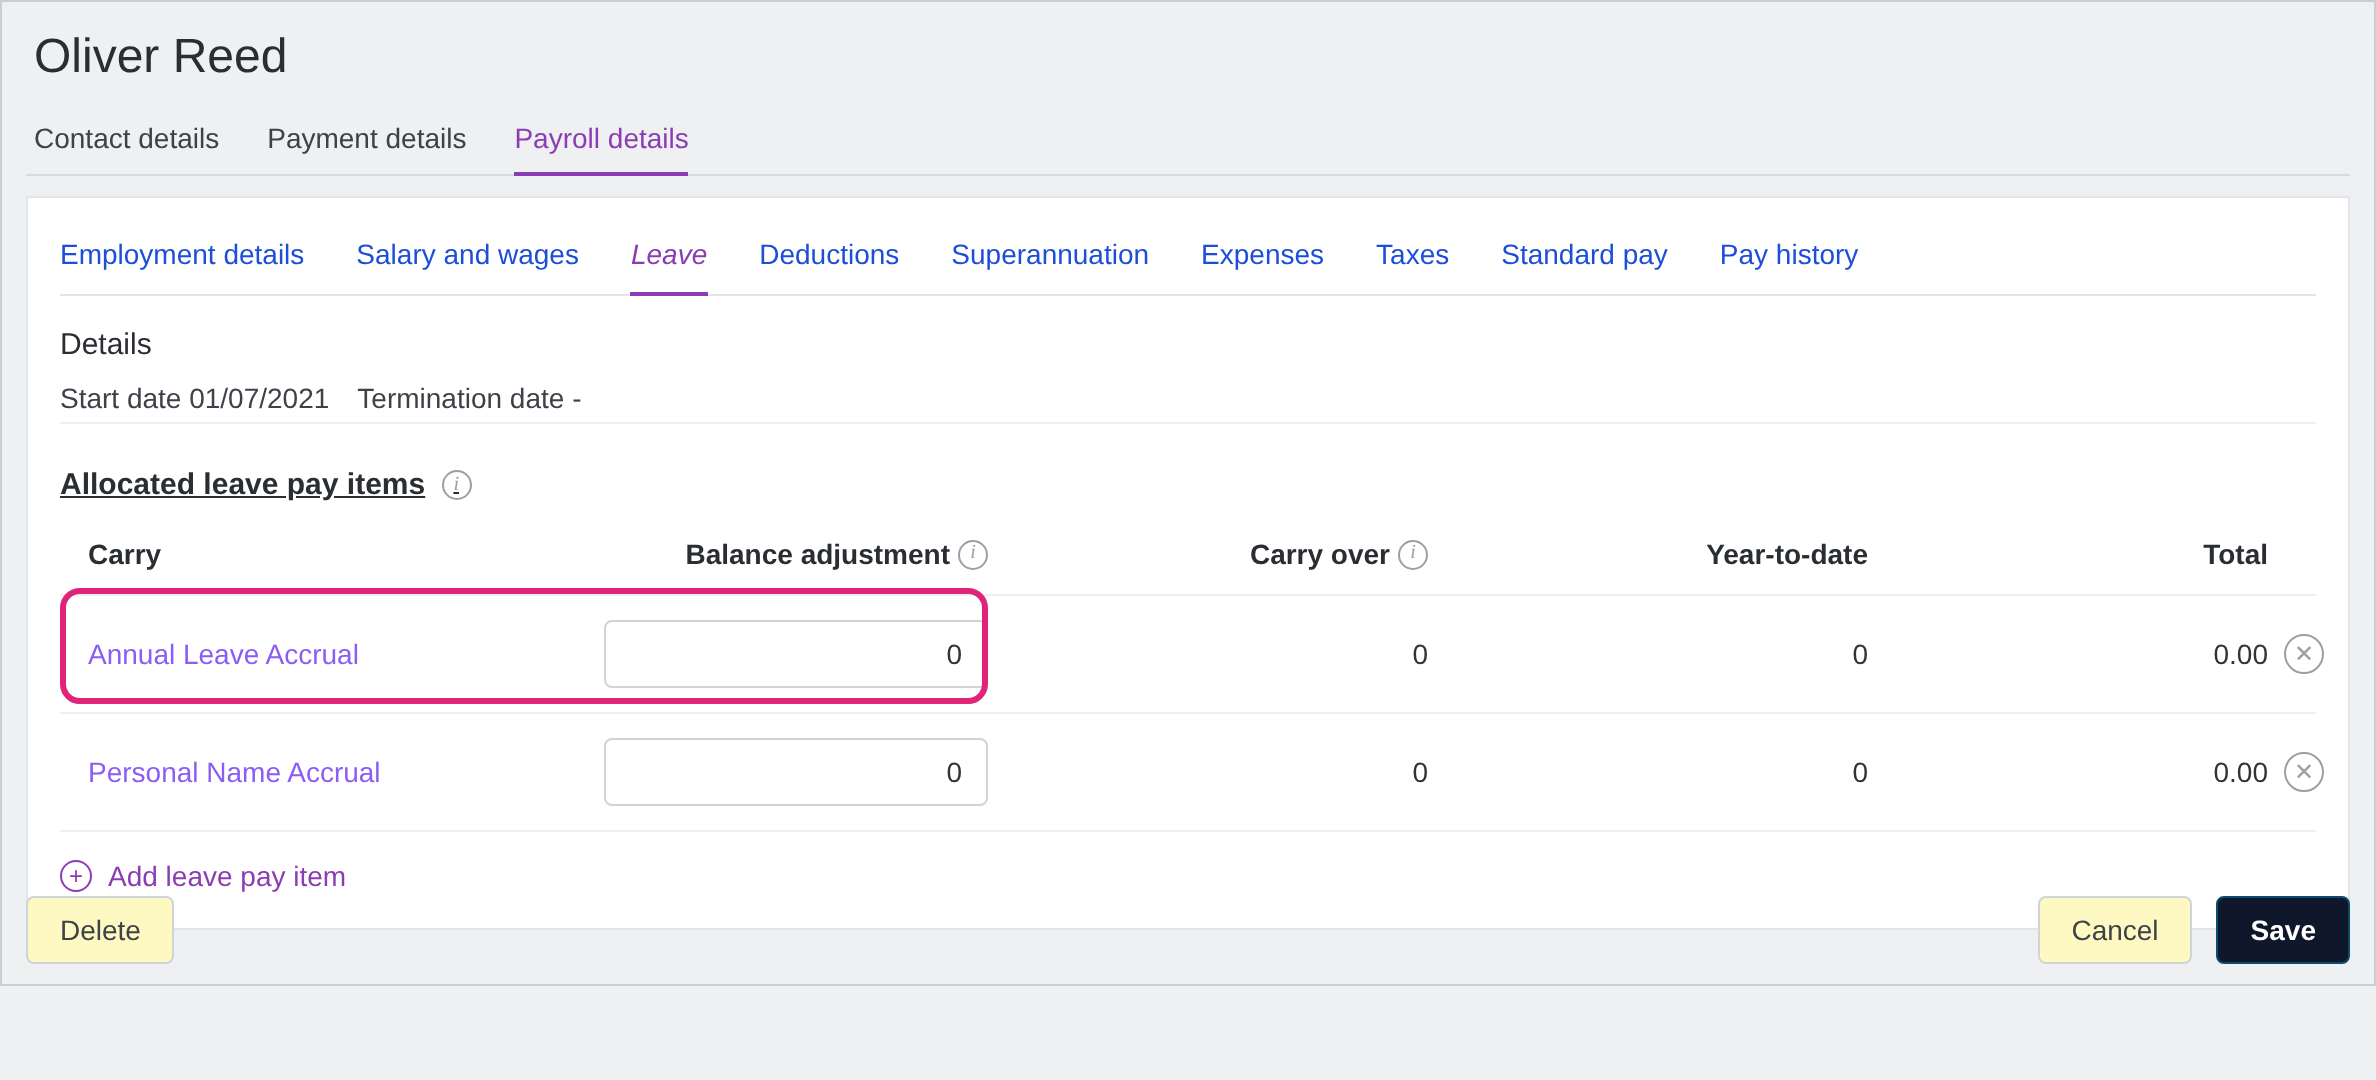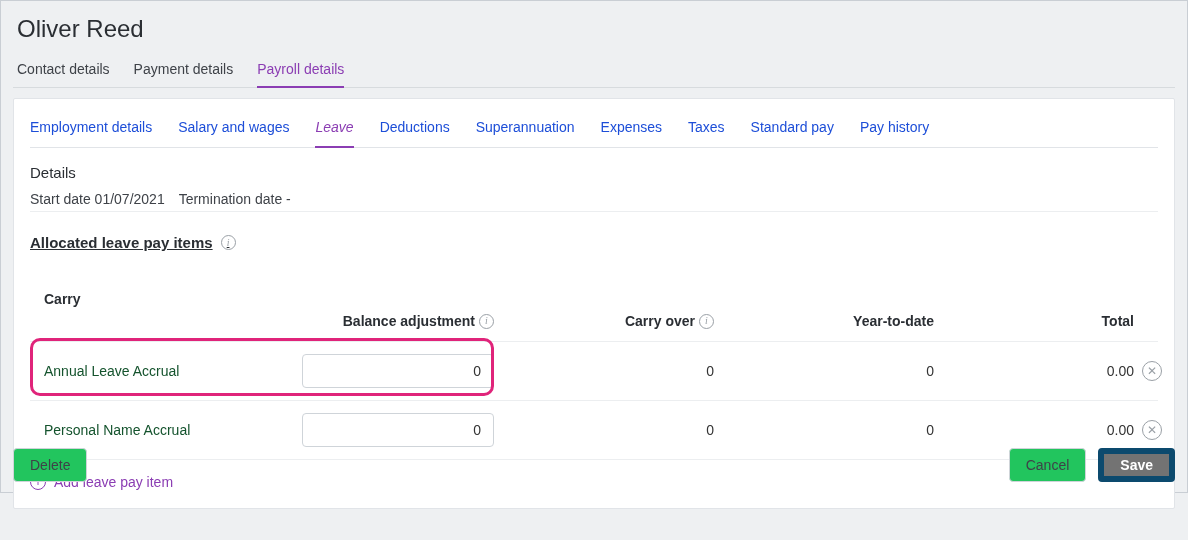--- a/index.html
+++ b/index.html
@@ -115,21 +115,21 @@
   .table-head {
     display: grid;
     grid-template-columns: 230px 220px 220px 220px 200px 40px;
     align-items: center;
     padding: 0 0 12px 14px;
     color: #2a2e33;
     font-weight: 600;
     font-size: 14px;
   }
   .th { display: flex; align-items: center; gap: 4px; }
-  .th.right { justify-content: flex-end; margin-top: 44px; }
+  .th.right { justify-content: flex-end; }
   .table-row {
     display: grid;
     grid-template-columns: 230px 220px 220px 220px 200px 40px;
     align-items: center;
     padding: 12px 0 12px 14px;
     border-top: 1px solid #eceef0;
   }
   .table-row.highlighted {
     position: relative;
   }
@@ -137,21 +137,21 @@
     position: absolute;
     top: -4px;
     left: 0;
     width: 464px;
     height: 58px;
     border: 3px solid #e0247a;
     border-radius: 10px;
     pointer-events: none;
   }
   .item-link {
-    color: #14532d;
+    color: #8b5cf6;
     cursor: pointer;
   }
   .balance-input {
     width: 192px;
     height: 34px;
     border: 1px solid #cfd4d9;
     border-radius: 4px;
     text-align: right;
     padding: 0 12px;
     font-size: 14px;
@@ -201,27 +201,27 @@
     height: 34px;
     padding: 0 16px;
     border-radius: 4px;
     font-size: 14px;
     cursor: pointer;
     display: inline-flex;
     align-items: center;
     justify-content: center;
   }
   .btn-default {
-    background: #22c55e;
+    background: #fef9c3;
     border: 1px solid #cfd4d9;
     color: #3e4248;
   }
   .btn-primary {
-    background: #737373;
-    border: 6px solid #0c4a6e;
+    background: #0f172a;
+    border: 1px solid #0c4a6e;
     color: #fff;
     font-weight: 600;
   }
   .footer-right { display: flex; gap: 12px; align-items: flex-end; }
 </style>
 </head>
 <body>
 
 <div class="page-frame">
   <div class="page-inner">

